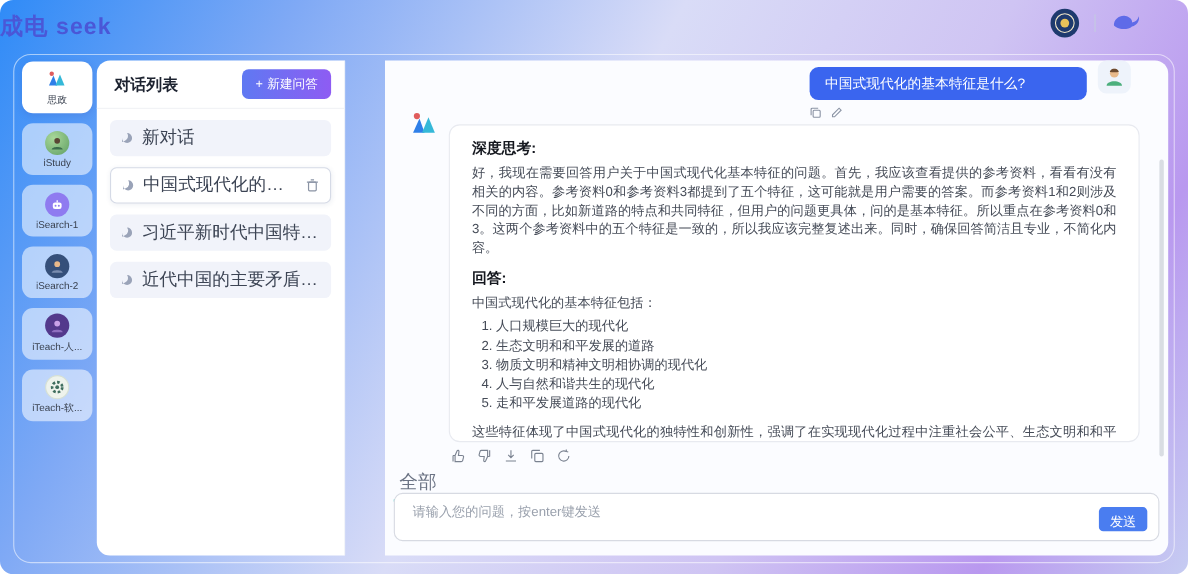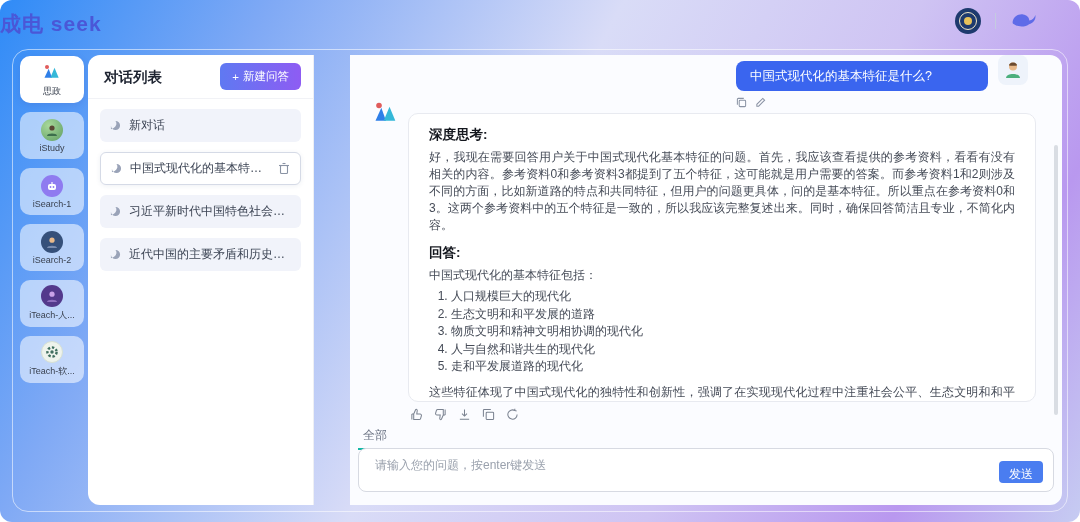--- a/index.html
+++ b/index.html
@@ -31,41 +31,41 @@
   .c-purple{background:#8f7bf0;}
   .c-navy{background:#35507a;}
   .c-deep{background:#53398c;}
   .c-gear{background:#eef3ec;border:1px solid #d6e0d4;}
   
   .convo{position:absolute;left:88px;top:55px;width:226px;bottom:17px;background:#ffffff;border-radius:12px 0 0 12px;border-right:1px solid #edeff4;}
   .convo-head{position:relative;height:44px;border-bottom:1px solid #f1f2f6;}
   .convo-title{position:absolute;left:16px;top:13px;font-size:14.5px;font-weight:bold;color:#1d2330;}
   .new-btn{position:absolute;right:12px;top:8px;height:27px;padding:0 12px;border:none;border-radius:6px;color:#fff;font-size:11.5px;display:flex;align-items:center;gap:4px;cursor:pointer;background:linear-gradient(90deg,#5f79f2,#8e5cf3);font-family:inherit;}
   .convo-list{padding:10px 12px 0 12px;}
-  .convo-item{height:33px;border-radius:6px;background:#f1f3fa;display:flex;align-items:center;padding:0 10px;margin-bottom:10px;font-size:12px;color:#3c4454;cursor:pointer;}
+  .convo-item{height:33px;border-radius:6px;background:#f1f3fa;display:flex;align-items:center;padding:0 10px;margin-bottom:10px;font-size:16px;color:#3c4454;cursor:pointer;}
   .convo-item .txt{white-space:nowrap;overflow:hidden;text-overflow:ellipsis;flex:1;}
   .convo-item.selected{background:#ffffff;border:1px solid #d5dae6;box-shadow:0 1px 5px rgba(40,60,120,.08);}
   .bubble-ico{flex:0 0 auto;margin-right:8px;display:flex;}
   .trash{flex:0 0 auto;margin-left:6px;display:flex;cursor:pointer;}
   
   .chat{position:absolute;left:350px;right:18px;top:55px;bottom:17px;background:#fbfcff;border-radius:0 12px 12px 0;}
   .user-bubble{position:absolute;right:74px;top:6px;width:252px;height:30px;line-height:30px;background:#3a65ef;color:#fff;font-size:12.5px;border-radius:8px;padding:0 14px;white-space:nowrap;overflow:hidden;}
   .user-avatar{position:absolute;right:34px;top:0;width:30px;height:30px;border-radius:8px;background:#eef3fb;display:flex;align-items:center;justify-content:center;}
   .user-actions{position:absolute;right:296px;top:42px;display:flex;gap:8px;}
   .icon-btn{display:flex;align-items:center;cursor:pointer;}
   .ai-avatar{position:absolute;left:22px;top:45px;width:30px;height:30px;}
   .ai-card{position:absolute;left:58px;right:26px;top:58px;height:289px;background:#ffffff;border:1px solid #e8eaf0;border-radius:10px;padding:12px 20px;overflow:hidden;}
   .ai-card h3{margin:0 0 5px 0;font-size:13.5px;color:#15181f;}
   .ai-card h3.answer{margin:10px 0 5px 0;}
   .ai-card p{margin:0;font-size:12px;line-height:17px;color:#454b57;text-align:justify;}
   .ai-card ol{margin:4px 0 1px 22px;padding:0;}
   .ai-card ol li{font-size:12px;line-height:16.5px;color:#454b57;margin:0 0 1px 0;}
   .outro{margin-top:9px !important;}
   .ai-actions{position:absolute;left:60px;top:353px;display:flex;gap:11px;}
-  .filter-tab{position:absolute;left:8px;top:372px;font-size:12px;color:#6b7384;padding:0 5px 4px 5px;border-bottom:2px solid #14b8a6;cursor:pointer;}
+  .filter-tab{position:absolute;left:8px;top:372px;font-size:17px;color:#6b7384;padding:0 5px 4px 5px;border-bottom:2px solid #14b8a6;cursor:pointer;}
   .input-wrap{position:absolute;left:8px;right:8px;top:393px;height:44px;background:#fff;border:1px solid #d7dae2;border-radius:8px;}
   .input-wrap input{position:absolute;left:14px;top:4px;right:80px;height:24px;border:none;outline:none;font-size:12px;color:#3c4454;font-family:inherit;background:transparent;}
   .input-wrap input::placeholder{color:#9aa1ad;}
   .send-btn{position:absolute;right:10px;bottom:8px;height:22px;padding:0 10px;border:none;border-radius:4px;background:#4a7df0;color:#fff;font-size:12px;display:flex;align-items:flex-end;gap:5px;cursor:pointer;font-family:inherit;flex-direction:column;}
   .scroll-thumb{position:absolute;right:4px;top:90px;width:4px;height:270px;border-radius:2px;background:#d9dde3;cursor:pointer;}
   svg{display:block;}
 </style>
 </head>
 <body>
 

